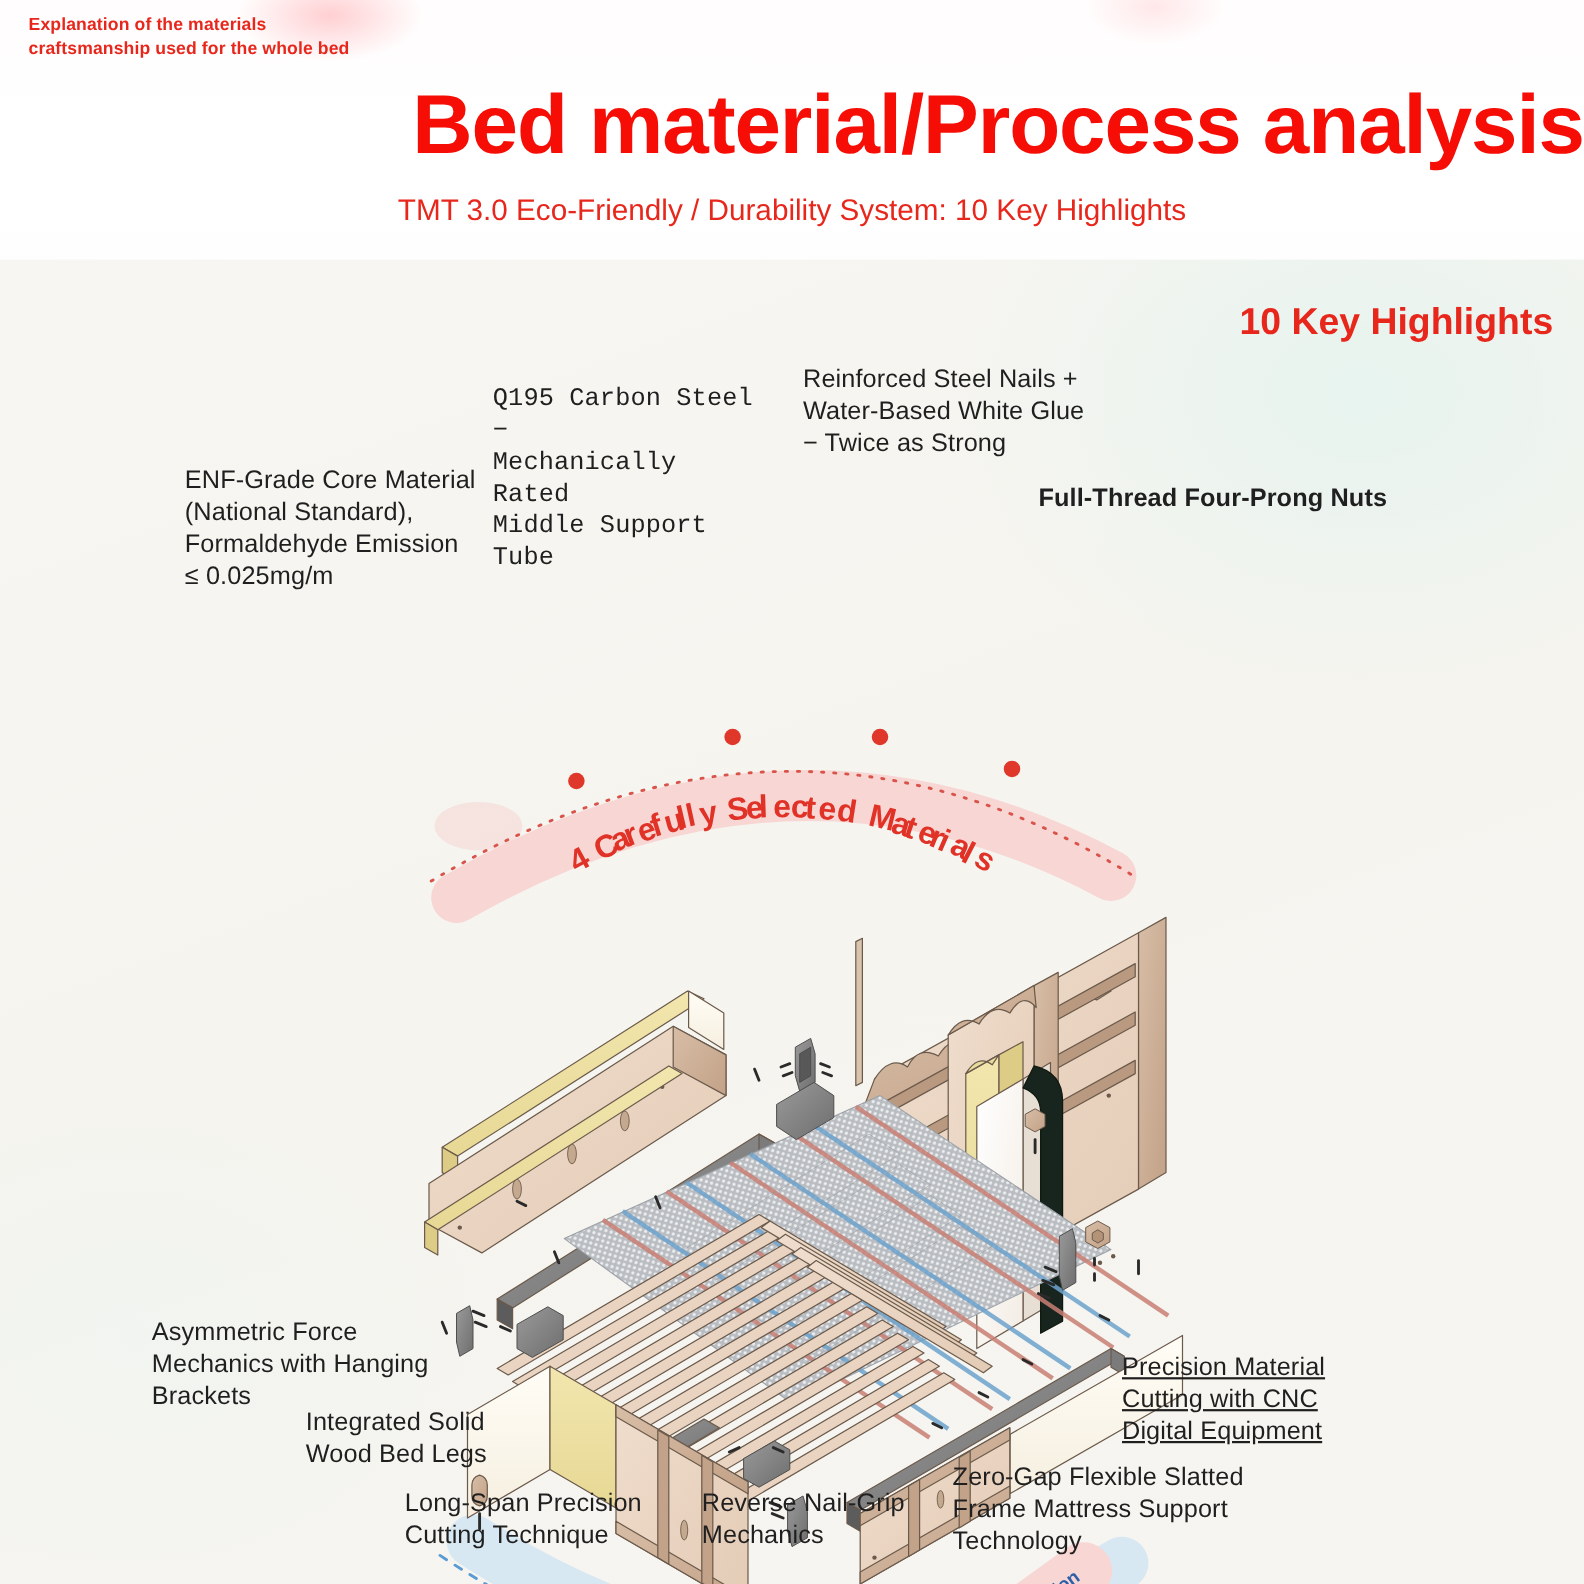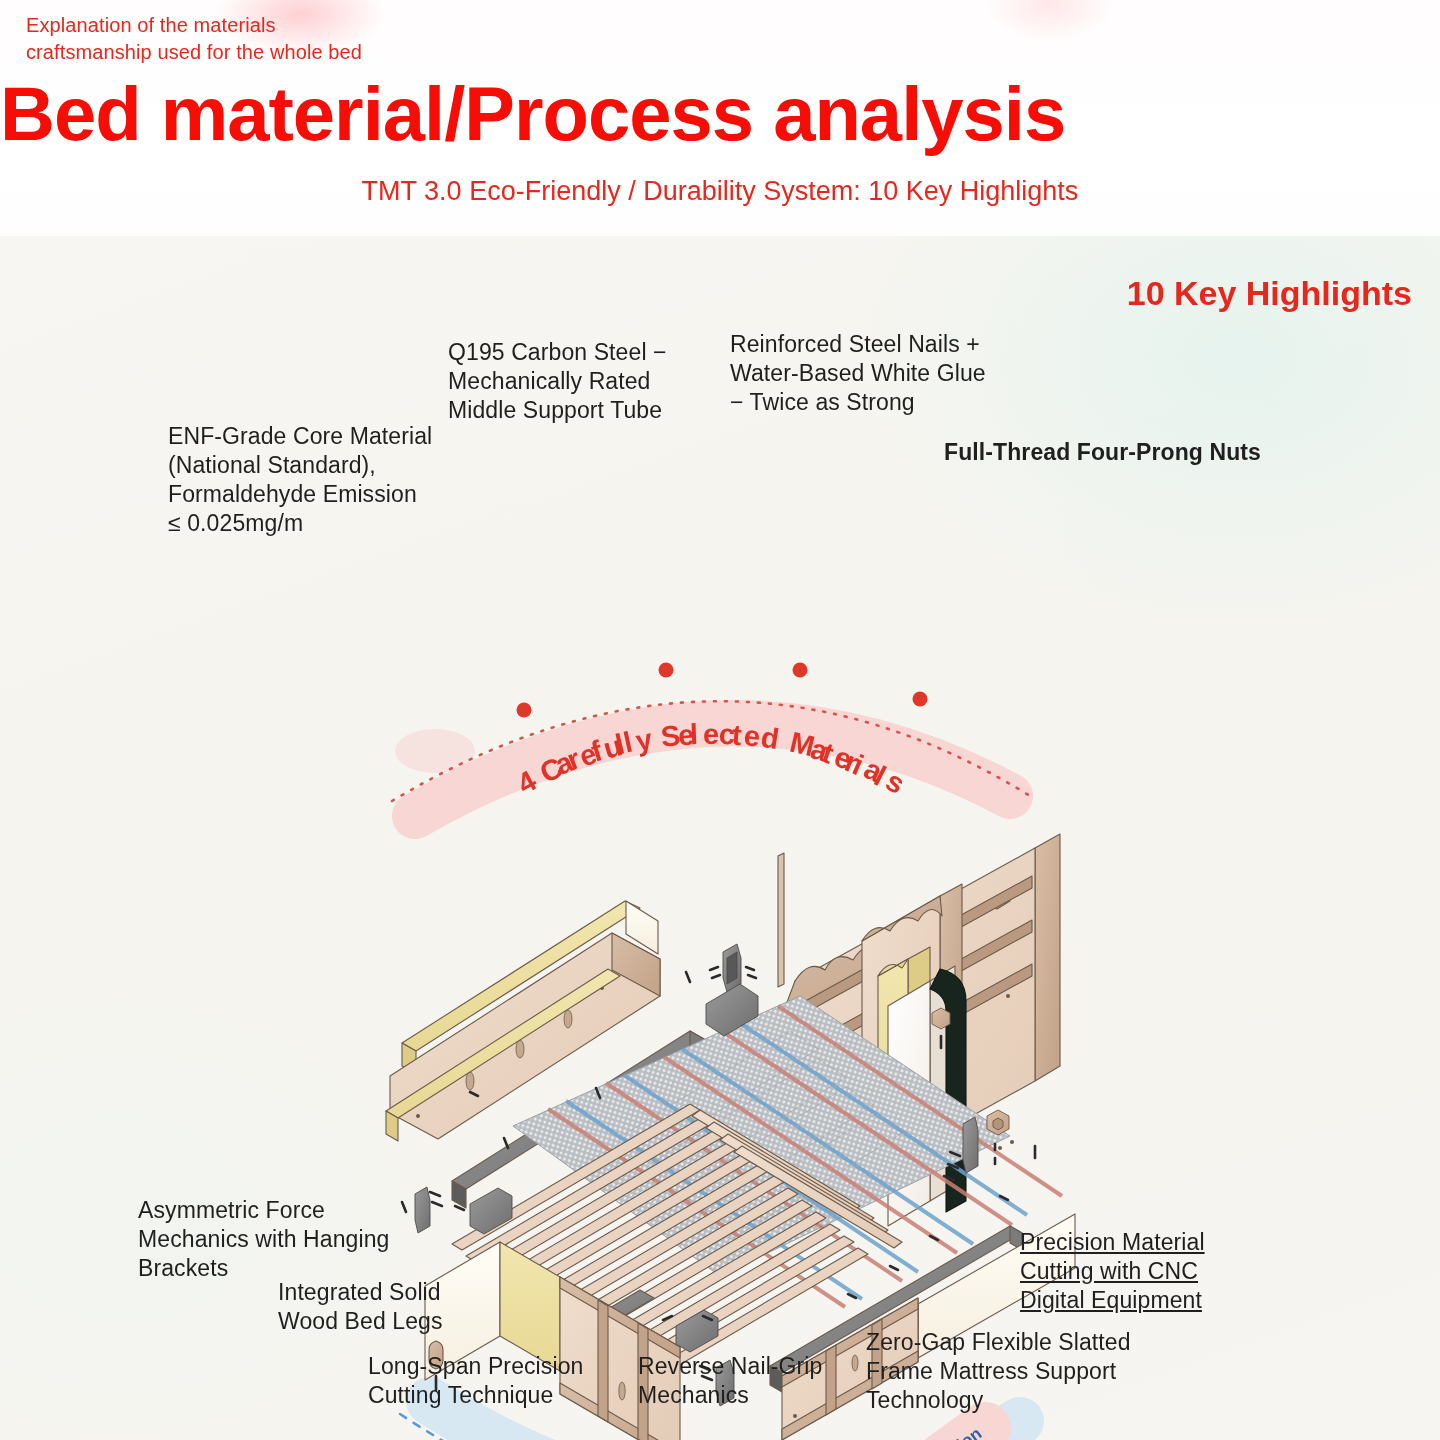--- a/index.html
+++ b/index.html
@@ -16,26 +16,26 @@
   .header {
     position:absolute; left:0; top:0; width:1440px; height:236px;
     background:
       radial-gradient(120px 60px at 300px 14px, rgba(255,170,175,.55), rgba(255,170,175,0) 70%),
       radial-gradient(90px 50px at 1050px 6px, rgba(255,190,195,.35), rgba(255,190,195,0) 70%),
       linear-gradient(180deg,#fffdfd 0%, #ffffff 60%, #fffefe 100%);
     overflow:hidden;
   }
   .hdr-kicker {
     position:absolute; left:26px; top:12px;
-    color:#e8271c; font-size:20px; line-height:1.35;
-    font-weight:400; letter-spacing:.1px; white-space:pre-line;
+    color:#e8271c; font-size:16px; line-height:1.35;
+    font-weight:700; letter-spacing:.1px; white-space:pre-line;
   }
   .hdr-title {
     position:absolute; left:0; right:0; top:76px;
-    text-align:left; color:#f60d05;
+    text-align:right; color:#f60d05;
     font-size:76px; font-weight:bold; letter-spacing:-1px;
     line-height:1;
   }
   .hdr-sub {
     position:absolute; left:0; right:0; top:176px;
     text-align:center; color:#e8271c;
     font-size:27px; font-weight:500;
   }
 
   
@@ -410,21 +410,21 @@
     <div class="badge-text" id="badge-l1" style="left: 880px; top: 1256px;">
         <span style="left: 0px; top: 0px; transform-origin: 0px 0px; transform: rotate(-36deg);">1st generation</span>
       </div>
     <div class="badge-text" id="badge-l2" style="left: 896px; top: 1272px;"></div>
 
     <div class="lbl" style="left:168px; top:186px; width:310px;">ENF-Grade Core Material
 (National Standard),
 Formaldehyde Emission
 ≤ 0.025mg/m</div>
 
-    <div class="lbl" style="left:448px; top:102px; width:250px;">Q195 Carbon Steel  −
+    <div class="lbl" style="left:448px; top:112px; width:250px;font-family:Liberation Mono, monospace;">Q195 Carbon Steel  −
 Mechanically Rated
 Middle Support Tube</div>
 
     <div class="lbl" style="left:730px; top:94px; width:292px;">Reinforced Steel Nails +
 Water-Based White Glue
  − Twice as Strong</div>
 
     <div class="lbl" style="left:944px; top:202px; width:340px;font-weight:bold;">Full-Thread Four-Prong Nuts</div>
 
     <div class="lbl" style="left:138px; top:960px; width:300px;">Asymmetric Force

